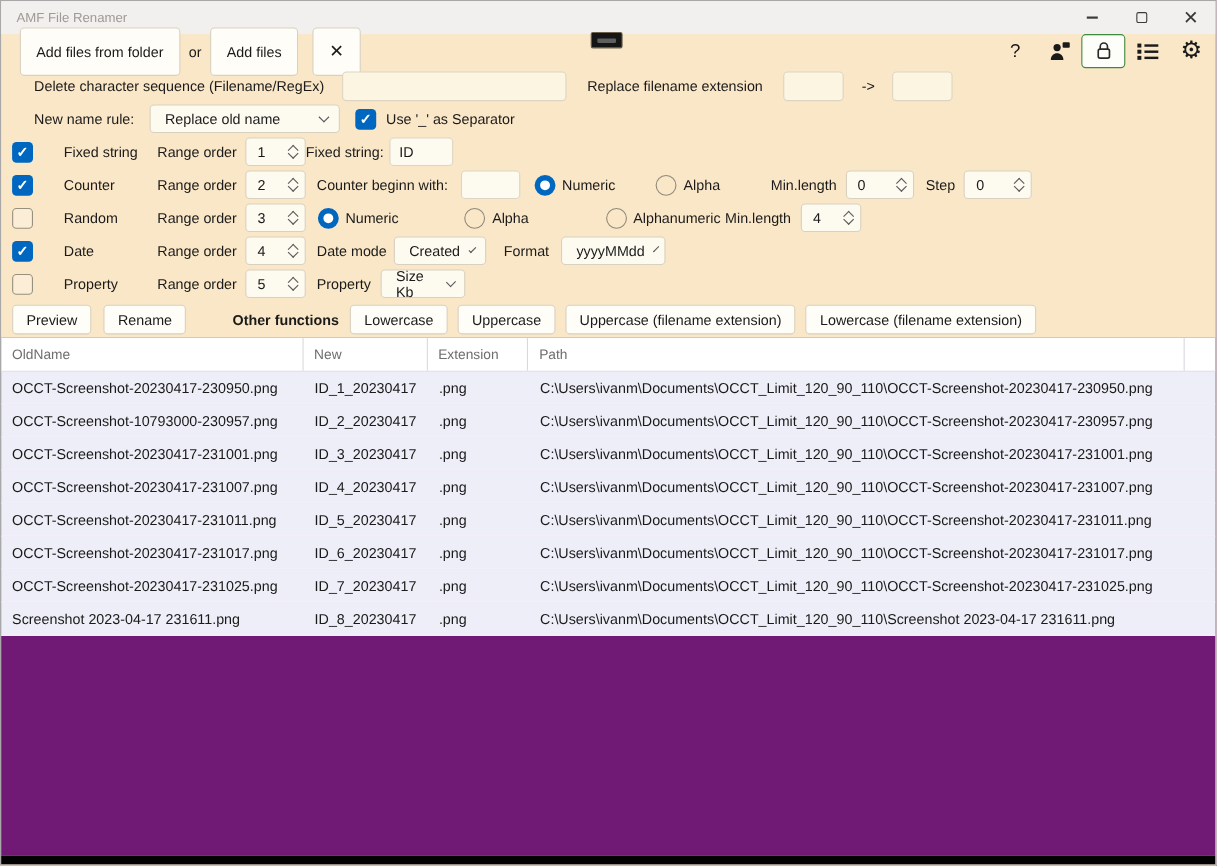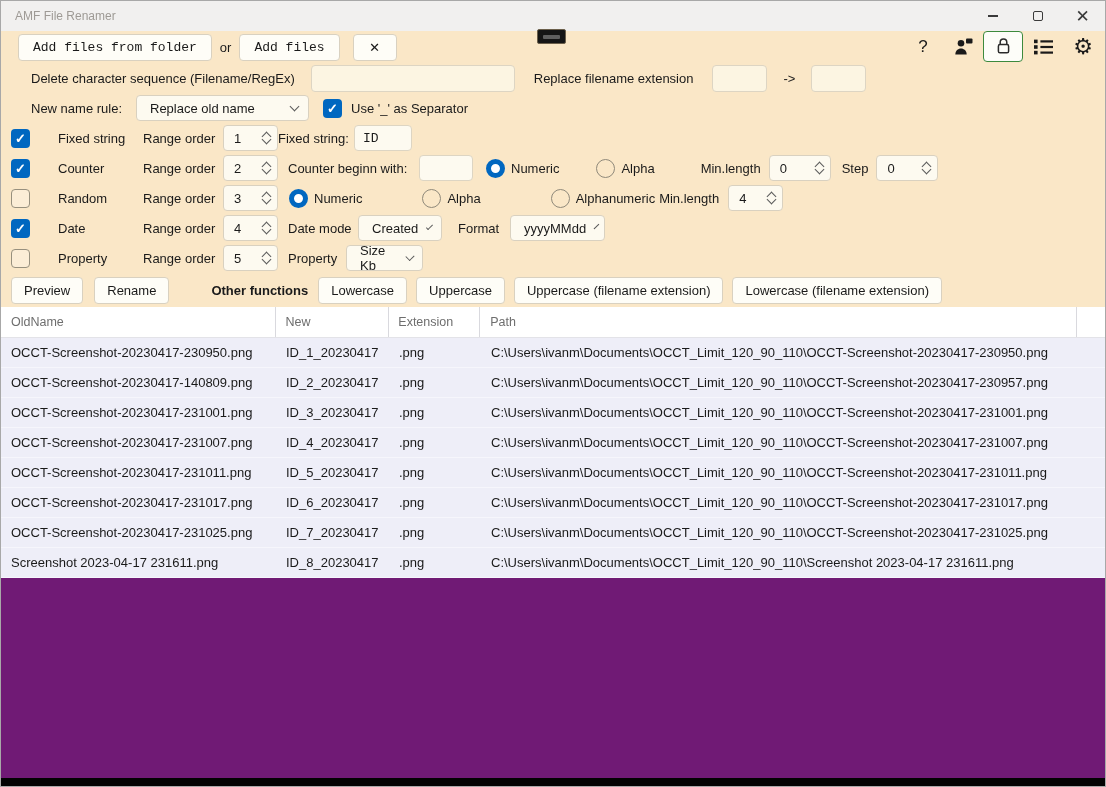--- a/index.html
+++ b/index.html
@@ -15,39 +15,39 @@
   .maxbox { width:10px; height:10px; border:1.2px solid #3a3a3a; border-radius:2px; }
   .closex { font-size:17px; line-height:1; color:#3a3a3a; }
 
   
   .darkwidget { position:absolute; left:536px; top:28px; width:29px; height:15px; background:#151515; border:1px solid #6b5f4a; border-radius:2px; display:flex; align-items:center; justify-content:center; }
   .darkwidget .inner { width:17px; height:4px; background:#5f5f5f; border-radius:1px; }
 
   
   .btn { height:27px; display:inline-flex; align-items:center; background:#fefdf7; border:1px solid #d9d1c0; border-radius:4px; padding:0 12px; font-size:13px; color:#1a1a1a; white-space:nowrap; }
   .lbl { font-size:13px; color:#1a1a1a; white-space:nowrap;margin-left:20px; }
-  input.txt { height:27px; background:#fcf5e2; border:1px solid #ddd5c3; border-radius:4px; padding:0 8px; font-size:13px; color:#1a1a1a; font-family:Liberation Mono, monospace; outline:none; }
+  input.txt { height:27px; background:#fcf5e2; border:1px solid #ddd5c3; border-radius:4px; padding:0 8px; font-size:13px; color:#1a1a1a; font-family:Liberation Sans, sans-serif; outline:none; }
   .cb { width:19px; height:19px; border-radius:4px; flex:none; }
   .cb.on { background:#0067c0; color:#fff; display:flex; align-items:center; justify-content:center; font-size:13px; font-weight:bold; }
   .cb.off { border:1px solid #97907e; background:rgba(255,255,255,.28); }
   .radio { width:19px; height:19px; border-radius:50%; border:1px solid #8f897a; flex:none; }
   .radio.sel { border:5px solid #0067c0; background:#ffffff; }
   .spinner { display:inline-flex; align-items:center; justify-content:space-between; height:26px; background:#fdfaf0; border:1px solid #d9d1c0; border-radius:4px; padding:0 7px 0 10px; font-size:13px; color:#1a1a1a; }
   .arrows { display:flex; flex-direction:column; align-items:center; margin-left:8px; }
   .chup { width:7px; height:7px; border-left:1.3px solid #5a5a5a; border-top:1.3px solid #5a5a5a; transform:rotate(45deg); margin-bottom:-3px; }
   .chdn { width:7px; height:7px; border-right:1.3px solid #5a5a5a; border-bottom:1.3px solid #5a5a5a; transform:rotate(45deg); margin-top:-1px; }
   .dd { display:inline-flex; align-items:center; justify-content:space-between; height:26px; background:#fdfaf0; border:1px solid #d9d1c0; border-radius:4px; padding:0 10px 0 13px; font-size:13px; color:#1a1a1a; }
   .dd .chdn { margin-left:10px; margin-top:-3px; }
 
   
   .prow { position:absolute; left:10px; height:28px; display:flex; align-items:center; }
 
   
   .toolbar { top:32px; }
-  .toolbar .btn { height:27px;font-family:Liberation Mono, monospace; }
+  .toolbar .btn { height:44px; }
   .toolicons { position:absolute; right:2px; top:30px; height:31px; display:flex; }
   .ibtn { width:40px; height:31px; display:flex; align-items:center; justify-content:center; color:#1a1a1a; }
   .ibtn.sel { background:#fdfdf9; border:1px solid #3d8a3d; border-radius:4px; }
   .qmark { font-size:17px; color:#1a1a1a; }
   .gear { font-size:22px; font-family:"DejaVu Sans",sans-serif; color:#1a1a1a; line-height:1; }
 
   
   .otherlbl { font-size:13px; font-weight:600; color:#1a1a1a; white-space:nowrap; }
 
   
@@ -302,21 +302,21 @@
       <div class="hcell c-sp"></div>
     </div>
     <div>
         <div class="trow">
           <div class="tcell c-old">OCCT-Screenshot-20230417-230950.png</div>
           <div class="tcell c-new">ID_1_20230417</div>
           <div class="tcell c-ext">.png</div>
           <div class="tcell c-path">C:\Users\ivanm\Documents\OCCT_Limit_120_90_110\OCCT-Screenshot-20230417-230950.png</div>
         </div>
         <div class="trow">
-          <div class="tcell c-old">OCCT-Screenshot-20230417-140809.png</div>
+          <div class="tcell c-old">OCCT-Screenshot-10793000-230957.png</div>
           <div class="tcell c-new">ID_2_20230417</div>
           <div class="tcell c-ext">.png</div>
           <div class="tcell c-path">C:\Users\ivanm\Documents\OCCT_Limit_120_90_110\OCCT-Screenshot-20230417-230957.png</div>
         </div>
         <div class="trow">
           <div class="tcell c-old">OCCT-Screenshot-20230417-231001.png</div>
           <div class="tcell c-new">ID_3_20230417</div>
           <div class="tcell c-ext">.png</div>
           <div class="tcell c-path">C:\Users\ivanm\Documents\OCCT_Limit_120_90_110\OCCT-Screenshot-20230417-231001.png</div>
         </div>

